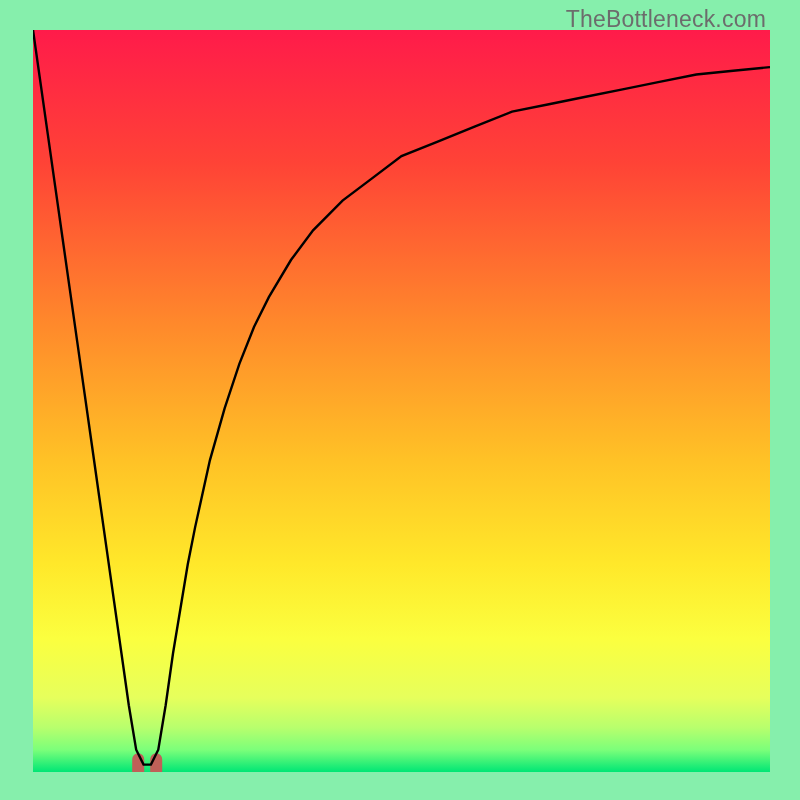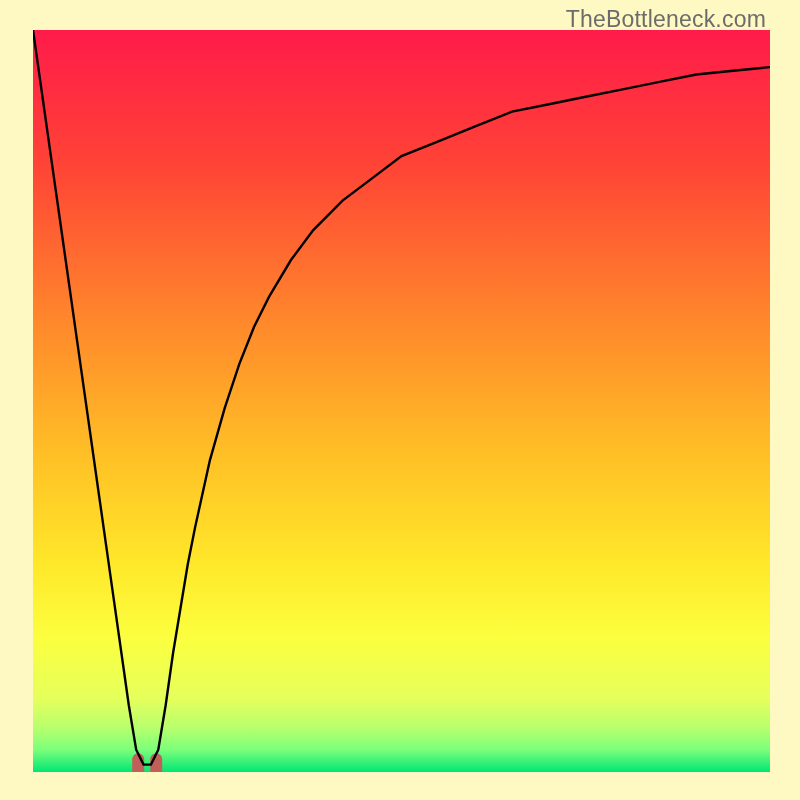--- a/index.html
+++ b/index.html
@@ -8,21 +8,21 @@
     width: 800px;
     height: 800px;
     overflow: hidden;
     background: #000;
     font-family: Arial, Helvetica, sans-serif;
   }
   .frame {
     position: absolute;
     left: 0; top: 0;
     width: 800px; height: 800px;
-    background: #fef9c3;
+    background: #86efac;
   }
   .plot {
     position: absolute;
     left: 33px;
     top: 30px;
     width: 737px;
     height: 742px;
     overflow: hidden;
   }
   .watermark {

